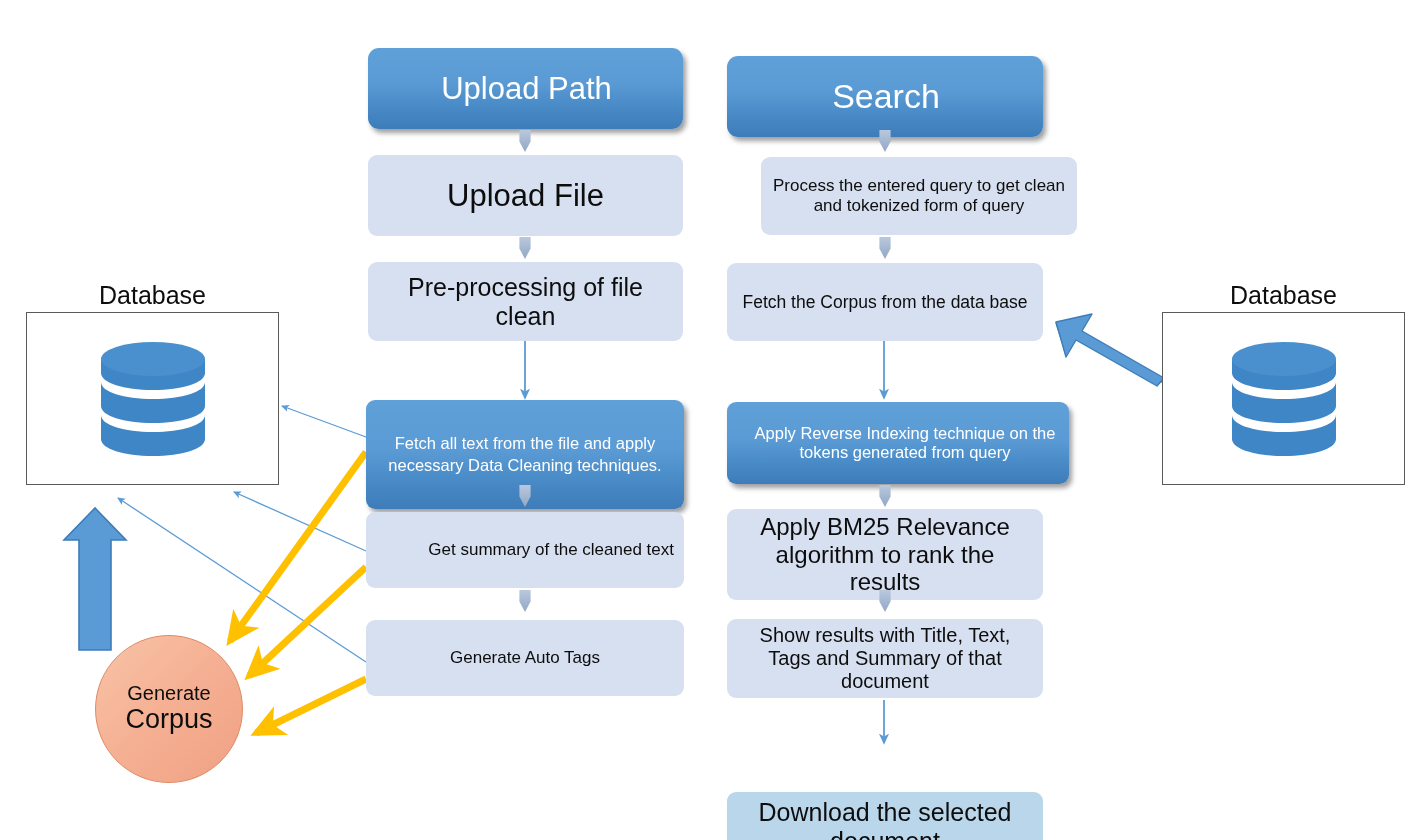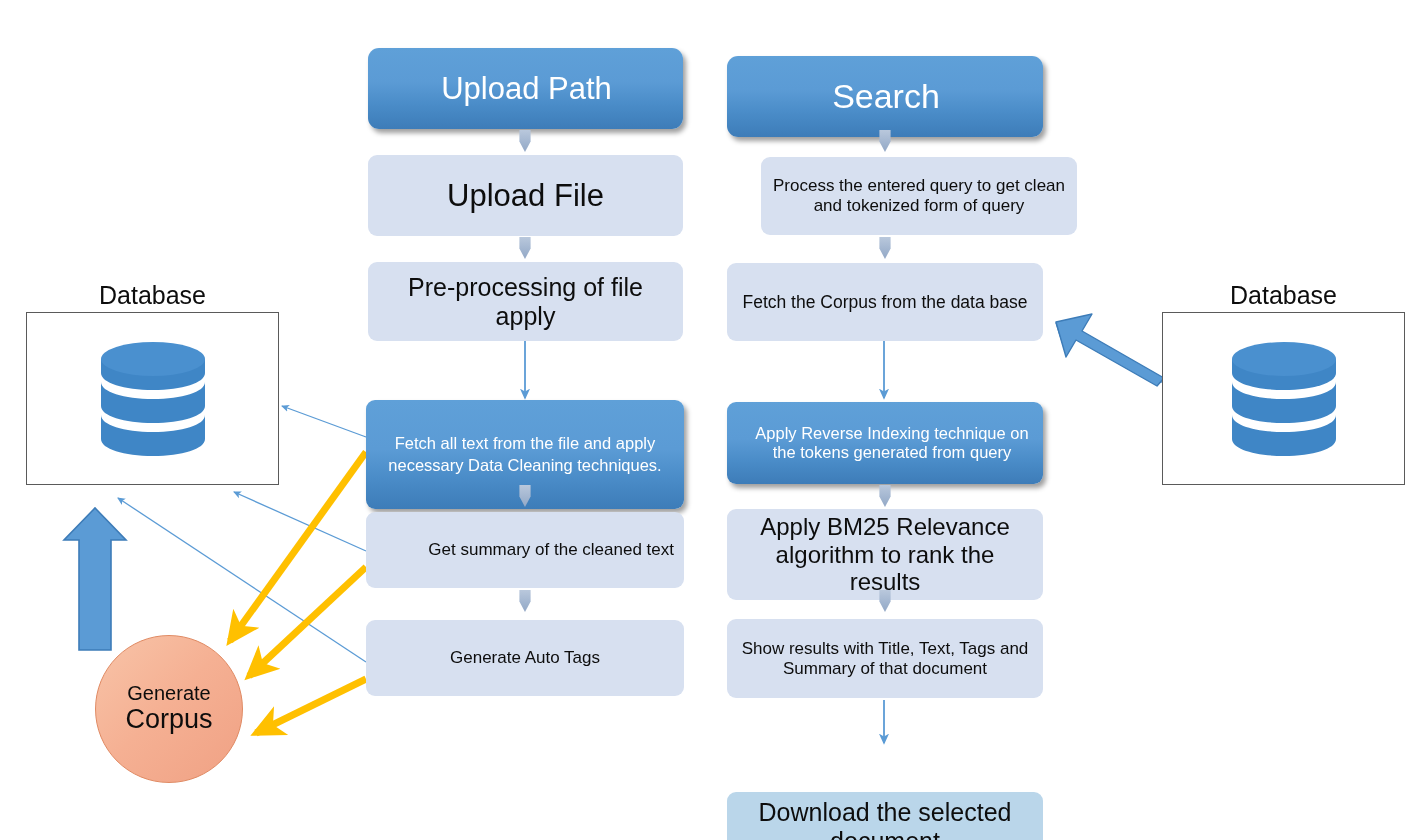--- a/index.html
+++ b/index.html
@@ -172,21 +172,21 @@
 
   <div class="chev" style="left:515px; top:130px;"></div>
 
   <div class="node light" style="left:368px; top:155px; width:315px; height:81px; font-size:31px;">
     <span class="txt">Upload File</span>
   </div>
 
   <div class="chev" style="left:515px; top:237px;"></div>
 
   <div class="node light" style="left:368px; top:262px; width:315px; height:79px; font-size:25px;">
-    <span class="txt">Pre-processing of file apply</span>
+    <span class="txt">Pre-processing of file clean</span>
   </div>
 
   <div class="node accent" style="left:366px; top:400px; width:318px; height:109px; font-size:16.5px; line-height:1.32;">
     <span class="txt">Fetch all text from the file and apply necessary Data Cleaning techniques.</span>
   </div>
 
   <div class="chev" style="left:515px; top:485px;"></div>
 
   <div class="node light" style="left:366px; top:512px; width:318px; height:76px; font-size:17px;text-align:right;">
     <span class="txt">Get summary of the cleaned text</span>
@@ -207,33 +207,33 @@
   <div class="node light" style="left:727px; top:157px; width:316px; height:78px; font-size:17px;margin-left:34px;">
     <span class="txt">Process the entered query to get clean and tokenized form of query</span>
   </div>
 
   <div class="chev" style="left:875px; top:237px;"></div>
 
   <div class="node light" style="left:727px; top:263px; width:316px; height:78px; font-size:17.5px;">
     <span class="txt">Fetch the Corpus from the data base</span>
   </div>
 
-  <div class="node accent" style="left:727px; top:402px; width:316px; height:82px; font-size:16.5px;padding-left:24px;">
+  <div class="node accent" style="left:727px; top:402px; width:342px; height:82px; font-size:16.5px;padding-left:24px;">
     <span class="txt">Apply Reverse Indexing technique on the tokens generated from query</span>
   </div>
 
   <div class="chev" style="left:875px; top:485px;"></div>
 
   <div class="node light" style="left:727px; top:509px; width:316px; height:91px; font-size:24px;">
     <span class="txt">Apply BM25 Relevance algorithm to rank the results</span>
   </div>
 
   <div class="chev" style="left:875px; top:590px;"></div>
 
-  <div class="node light" style="left:727px; top:619px; width:316px; height:79px; font-size:17px;">
+  <div class="node light" style="left:727px; top:619px; width:316px; height:79px; font-size:20px;">
     <span class="txt">Show results with Title, Text, Tags and Summary of that document</span>
   </div>
 
   <div class="node light2" style="left:727px; top:748px; width:316px; height:70px; font-size:25px;margin-top:44px;">
     <span class="txt">Download the selected document</span>
   </div>
 
   <div class="db-wrap" style="left:26px; top:283px; width:253px;">
     <div class="db-label">Database</div>
     <div class="db-box" style="width:253px; height:173px;">

